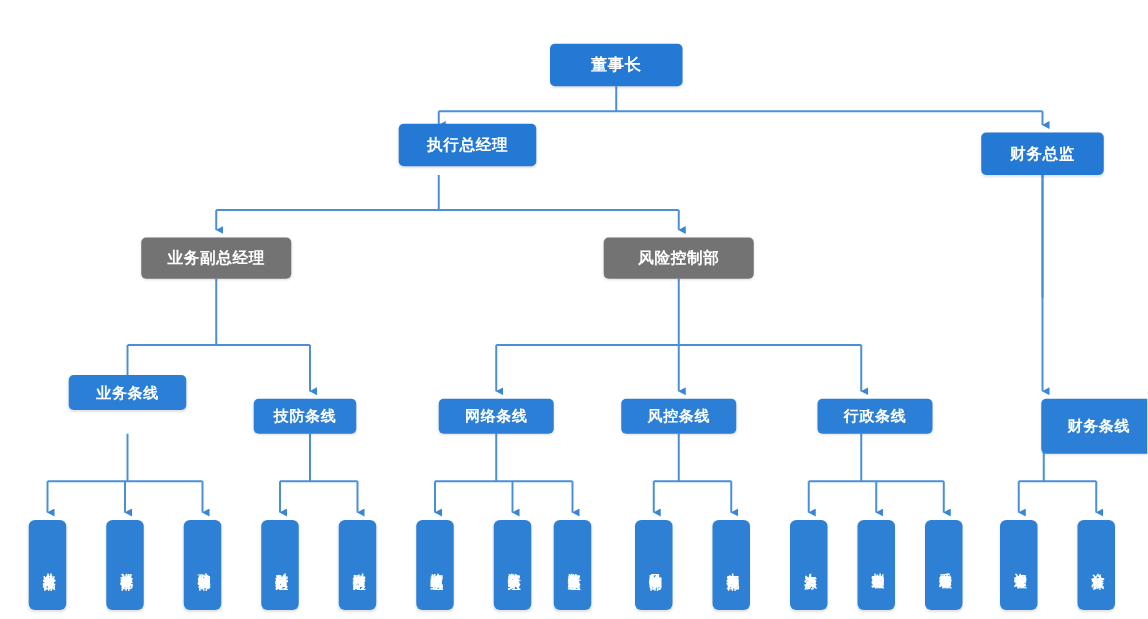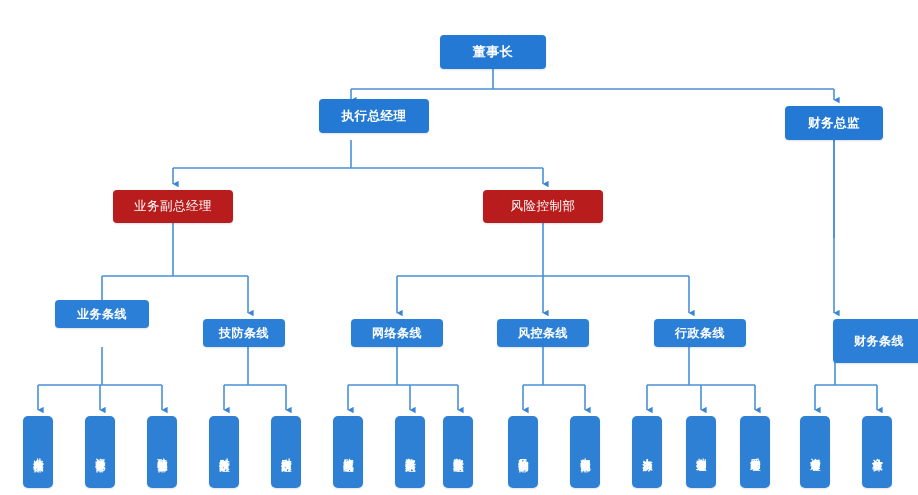--- a/index.html
+++ b/index.html
@@ -43,22 +43,22 @@
     font-weight: bold;
     background: #2379D3;
   }
   .node.lvl1 {
     font-size: 12.5px;
     font-weight: bold;
     background: #2379D3;
   }
   .node.lvl2 {
     font-size: 12.5px;
-    font-weight: normal;
-    background: #b91c1c;
+    font-weight: bold;
+    background: #737373;
   }
   .node.lvl3 {
     font-size: 12px;
     font-weight: bold;
     background: #2B7FD6;
   }
   .node.leaf {
     font-size: 10px;
     font-weight: bold;
     background: #2E80D4;

